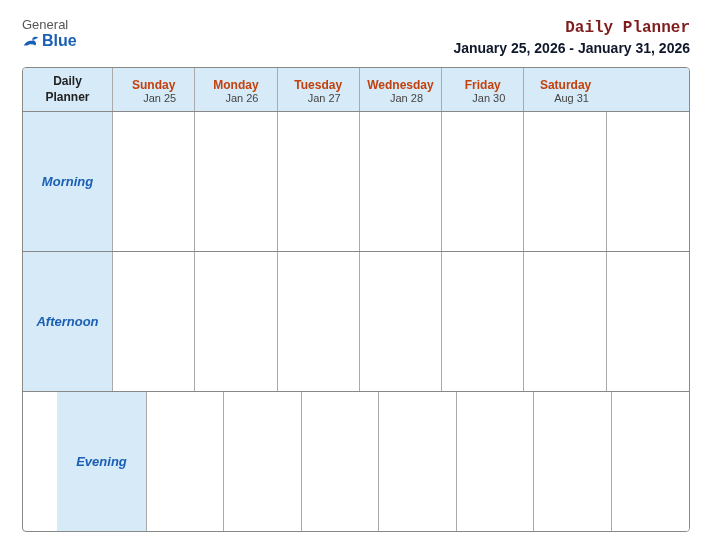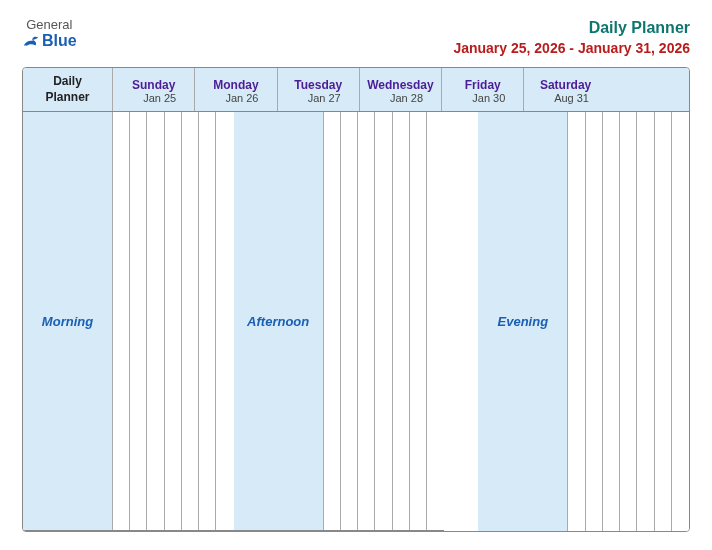--- a/index.html
+++ b/index.html
@@ -20,21 +20,21 @@
     }
     .header {
       display: flex;
       justify-content: space-between;
       align-items: flex-start;
       margin-bottom: 10px;
     }
     .logo-area {
       display: flex;
       flex-direction: column;
-      align-items: center;
+      align-items: flex-start;
     }
     .logo-general {
       font-size: 13px;
       color: #555;
       font-weight: normal;
       line-height: 1.1;
     }
     .logo-blue {
       font-size: 16px;
       color: #1a5fb4;
@@ -47,27 +47,28 @@
     .logo-bird {
       display: inline-block;
       width: 18px;
       height: 14px;
     }
     .title-area {
       text-align: right;
     }
     .title-main {
       font-size: 16px;
-      color: #0f766e;
+      color: #7f1d1d;
       font-weight: bold;
       line-height: 1.3;
+      font-family: Liberation Mono, monospace;
     }
     .title-sub {
       font-size: 14px;
-      color: #b91c1c;
+      color: #0f172a;
       font-weight: bold;
       line-height: 1.3;
     }
     .calendar {
       flex: 1;
       border: 1.5px solid #888;
       border-radius: 4px;
       overflow: hidden;
       display: flex;
       flex-direction: column;
@@ -86,39 +87,39 @@
       flex-direction: column;
       align-items: center;
       justify-content: flex-end;
     }
     .cal-header-cell:last-child {
       border-right: none;
     }
     .cal-header-cell .day-name {
       font-size: 12px;
       font-weight: bold;
-      color: #4c1d95;
+      color: #c2410c;
       line-height: 1.2;
     }
     .cal-header-cell .day-date {
       font-size: 11px;
       color: #444;
       line-height: 1.2;
       margin-left: 12px;
     }
     .cal-header-cell.label-cell .day-name {
       font-size: 12px;
       font-weight: bold;
       color: #222;
       line-height: 1.3;
     }
     .cal-body {
       flex: 1;
       display: flex;
-      flex-direction: row;
+      flex-direction: column;
     }
     .cal-row {
       flex: 1;
       display: grid;
       grid-template-columns: 90px repeat(7, 1fr);
       border-bottom: 1.5px solid #888;
     }
     .cal-row:last-child {
       border-bottom: none;
       padding-left: 34px;

